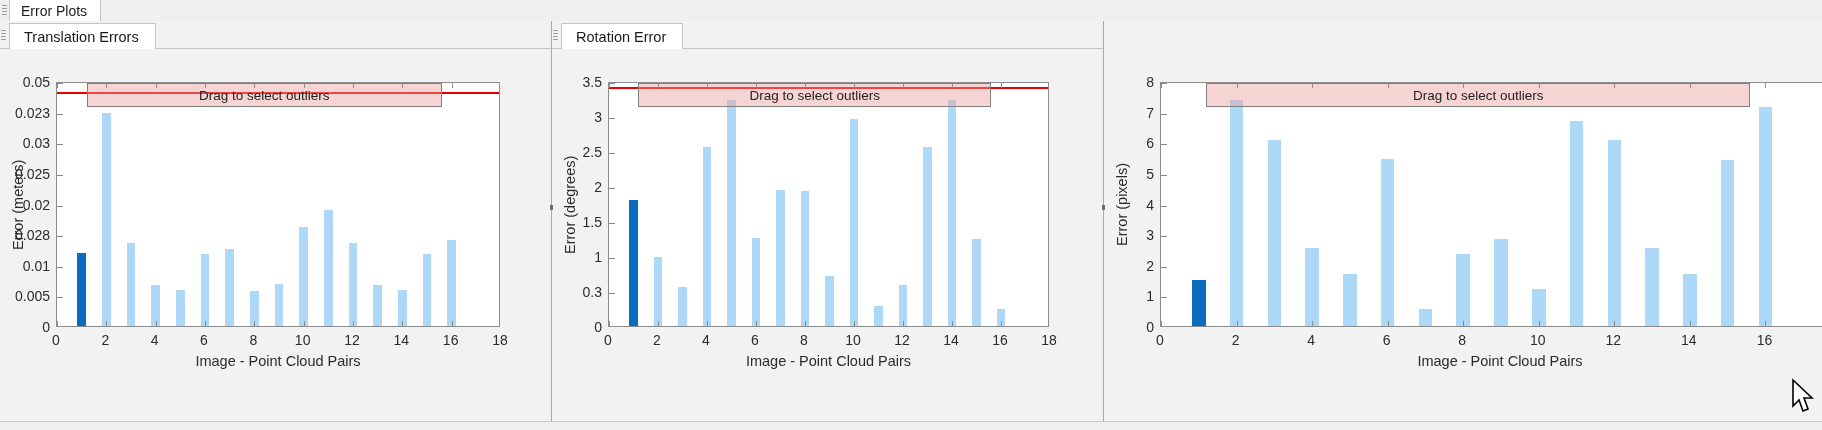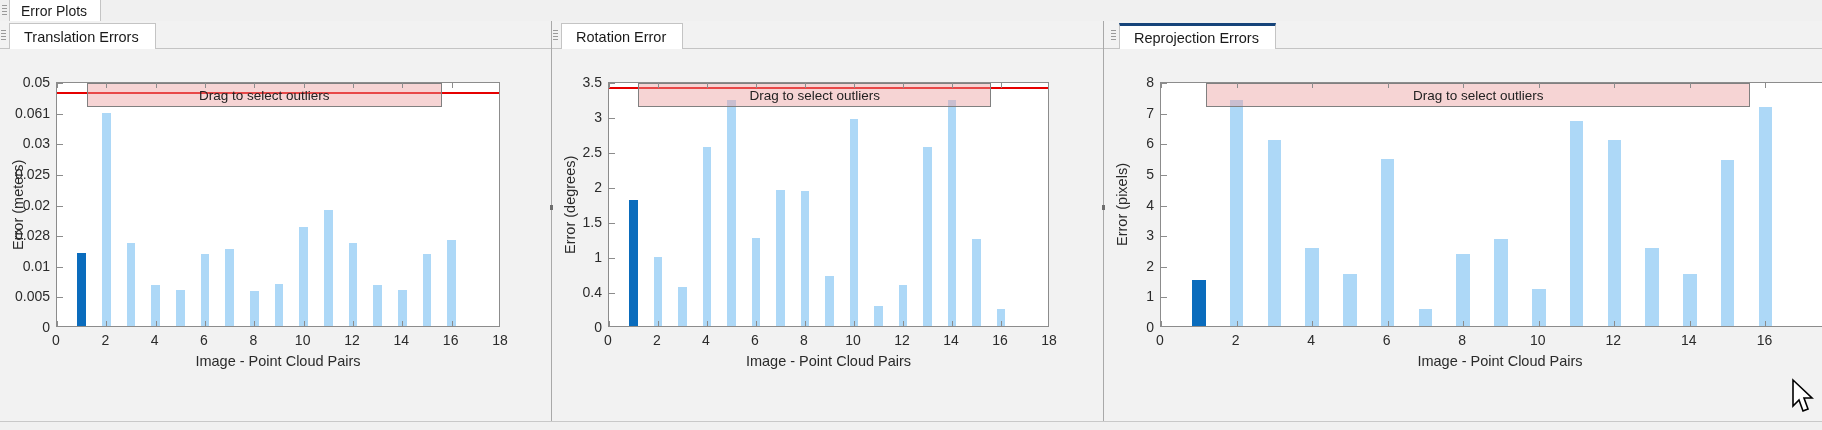--- a/index.html
+++ b/index.html
@@ -182,21 +182,21 @@
           <div class="ytick" style="left: 0px; right: auto; top: 30.625px;"></div>
           <div class="ytick" style="left: 0px; right: auto; top: 0px;"></div>
         </div>
         <div class="ytick-lbl" style="left: 4px; width: 46px; top: 306px;">0</div>
         <div class="ytick-lbl" style="left: 4px; width: 46px; top: 275.375px;">0.005</div>
         <div class="ytick-lbl" style="left: 4px; width: 46px; top: 244.75px;">0.01</div>
         <div class="ytick-lbl" style="left: 4px; width: 46px; top: 214.125px;">0.028</div>
         <div class="ytick-lbl" style="left: 4px; width: 46px; top: 183.5px;">0.02</div>
         <div class="ytick-lbl" style="left: 4px; width: 46px; top: 152.875px;">0.025</div>
         <div class="ytick-lbl" style="left: 4px; width: 46px; top: 122.25px;">0.03</div>
-        <div class="ytick-lbl" style="left: 4px; width: 46px; top: 91.625px;">0.061</div>
+        <div class="ytick-lbl" style="left: 4px; width: 46px; top: 91.625px;">0.023</div>
         <div class="ytick-lbl" style="left: 4px; width: 46px; top: 61px;">0.05</div>
         <div class="xtick-lbl" style="left: 56px; top: 311px;">0</div>
         <div class="xtick-lbl" style="left: 105.333px; top: 311px;">2</div>
         <div class="xtick-lbl" style="left: 154.667px; top: 311px;">4</div>
         <div class="xtick-lbl" style="left: 204px; top: 311px;">6</div>
         <div class="xtick-lbl" style="left: 253.333px; top: 311px;">8</div>
         <div class="xtick-lbl" style="left: 302.667px; top: 311px;">10</div>
         <div class="xtick-lbl" style="left: 352px; top: 311px;">12</div>
         <div class="xtick-lbl" style="left: 401.333px; top: 311px;">14</div>
         <div class="xtick-lbl" style="left: 450.667px; top: 311px;">16</div>
@@ -253,47 +253,40 @@
           <div class="xtick" style="left: 392px;"></div>
           <div class="ytick" style="left: 0px; right: auto; top: 210px;"></div>
           <div class="ytick" style="left: 0px; right: auto; top: 175px;"></div>
           <div class="ytick" style="left: 0px; right: auto; top: 140px;"></div>
           <div class="ytick" style="left: 0px; right: auto; top: 105px;"></div>
           <div class="ytick" style="left: 0px; right: auto; top: 70px;"></div>
           <div class="ytick" style="left: 0px; right: auto; top: 35px;"></div>
           <div class="ytick" style="left: 0px; right: auto; top: 0px;"></div>
         </div>
         <div class="ytick-lbl" style="left: 4px; width: 46px; top: 306px;">0</div>
-        <div class="ytick-lbl" style="left: 4px; width: 46px; top: 271px;">0.4</div>
+        <div class="ytick-lbl" style="left: 4px; width: 46px; top: 271px;">0.3</div>
         <div class="ytick-lbl" style="left: 4px; width: 46px; top: 236px;">1</div>
         <div class="ytick-lbl" style="left: 4px; width: 46px; top: 201px;">1.5</div>
         <div class="ytick-lbl" style="left: 4px; width: 46px; top: 166px;">2</div>
         <div class="ytick-lbl" style="left: 4px; width: 46px; top: 131px;">2.5</div>
         <div class="ytick-lbl" style="left: 4px; width: 46px; top: 96px;">3</div>
         <div class="ytick-lbl" style="left: 4px; width: 46px; top: 61px;">3.5</div>
         <div class="xtick-lbl" style="left: 56px; top: 311px;">0</div>
         <div class="xtick-lbl" style="left: 105px; top: 311px;">2</div>
         <div class="xtick-lbl" style="left: 154px; top: 311px;">4</div>
         <div class="xtick-lbl" style="left: 203px; top: 311px;">6</div>
         <div class="xtick-lbl" style="left: 252px; top: 311px;">8</div>
         <div class="xtick-lbl" style="left: 301px; top: 311px;">10</div>
         <div class="xtick-lbl" style="left: 350px; top: 311px;">12</div>
         <div class="xtick-lbl" style="left: 399px; top: 311px;">14</div>
         <div class="xtick-lbl" style="left: 448px; top: 311px;">16</div>
         <div class="xtick-lbl" style="left: 497px; top: 311px;">18</div>
         <div class="xlabel" style="left: 276.5px; top: 332px;">Image - Point Cloud Pairs</div>
       </div>
       <div class="pane" style="left: 1104px; width: 718px;">
-        <div class="pane-tabstrip">
-          <div class="pane-underline" style="left: 0px; width: 718px;"></div>
-          <div class="grip" style="left: 7px; top: 9px;"></div>
-          <div class="pane-tab active-top" style="left: 15px;">
-            <span>Reprojection Errors</span>
-          </div>
-        </div>
         <div class="ylabel" style="left: 10px; top: 61px; height: 245px;">Error (pixels)</div>
         <div class="plotbox" style="left: 56px; top: 61px; width: 680px; height: 245px;">
           <div class="bar sel" style="left: 30.9778px; width: 13.6px; height: 45.9375px;"></div>
           <div class="bar" style="left: 68.7556px; width: 13.6px; height: 226.012px;"></div>
           <div class="bar" style="left: 106.533px; width: 13.6px; height: 186.506px;"></div>
           <div class="bar" style="left: 144.311px; width: 13.6px; height: 78.4px;"></div>
           <div class="bar" style="left: 182.089px; width: 13.6px; height: 51.7563px;"></div>
           <div class="bar" style="left: 219.867px; width: 13.6px; height: 166.6px;"></div>
           <div class="bar" style="left: 257.644px; width: 13.6px; height: 16.8438px;"></div>
           <div class="bar" style="left: 295.422px; width: 13.6px; height: 72.275px;"></div>

